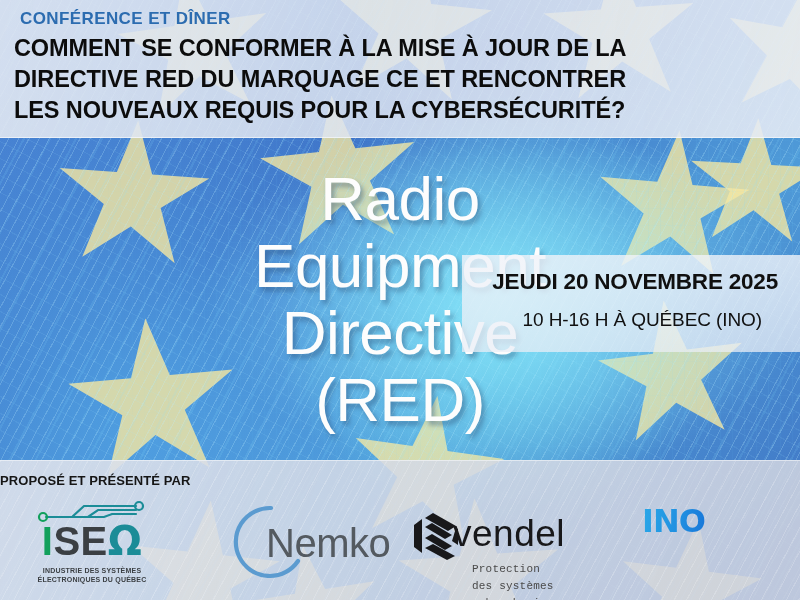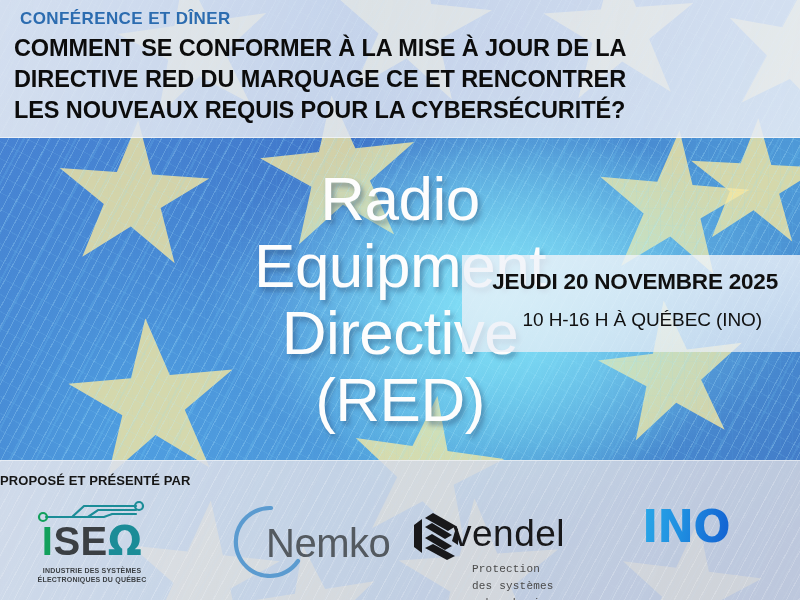--- a/index.html
+++ b/index.html
@@ -154,21 +154,21 @@
   }
   .vendel-tag{
     position:absolute;left:64px;top:58px;
     color:#4a4a4a;font-family:"Liberation Mono", monospace;
     font-size:11px;line-height:1.55;letter-spacing:.2px;
   }
 
   
   .ino{position:absolute;left:642px;top:505px;width:116px;height:42px;}
   .ino-word{
-    font-size:44px;font-weight:700;letter-spacing:-1px;line-height:1;
+    font-size:32px;font-weight:700;letter-spacing:-1px;line-height:1;
     background:linear-gradient(100deg,#2aa8e8 0%,#1f8ee0 35%,#1467d4 70%,#1357c8 100%);
     -webkit-background-clip:text;background-clip:text;color:transparent;
     font-family:"DejaVu Sans", sans-serif;
   }
 </style>
 </head>
 <body>
 
 <div class="banner">
 

